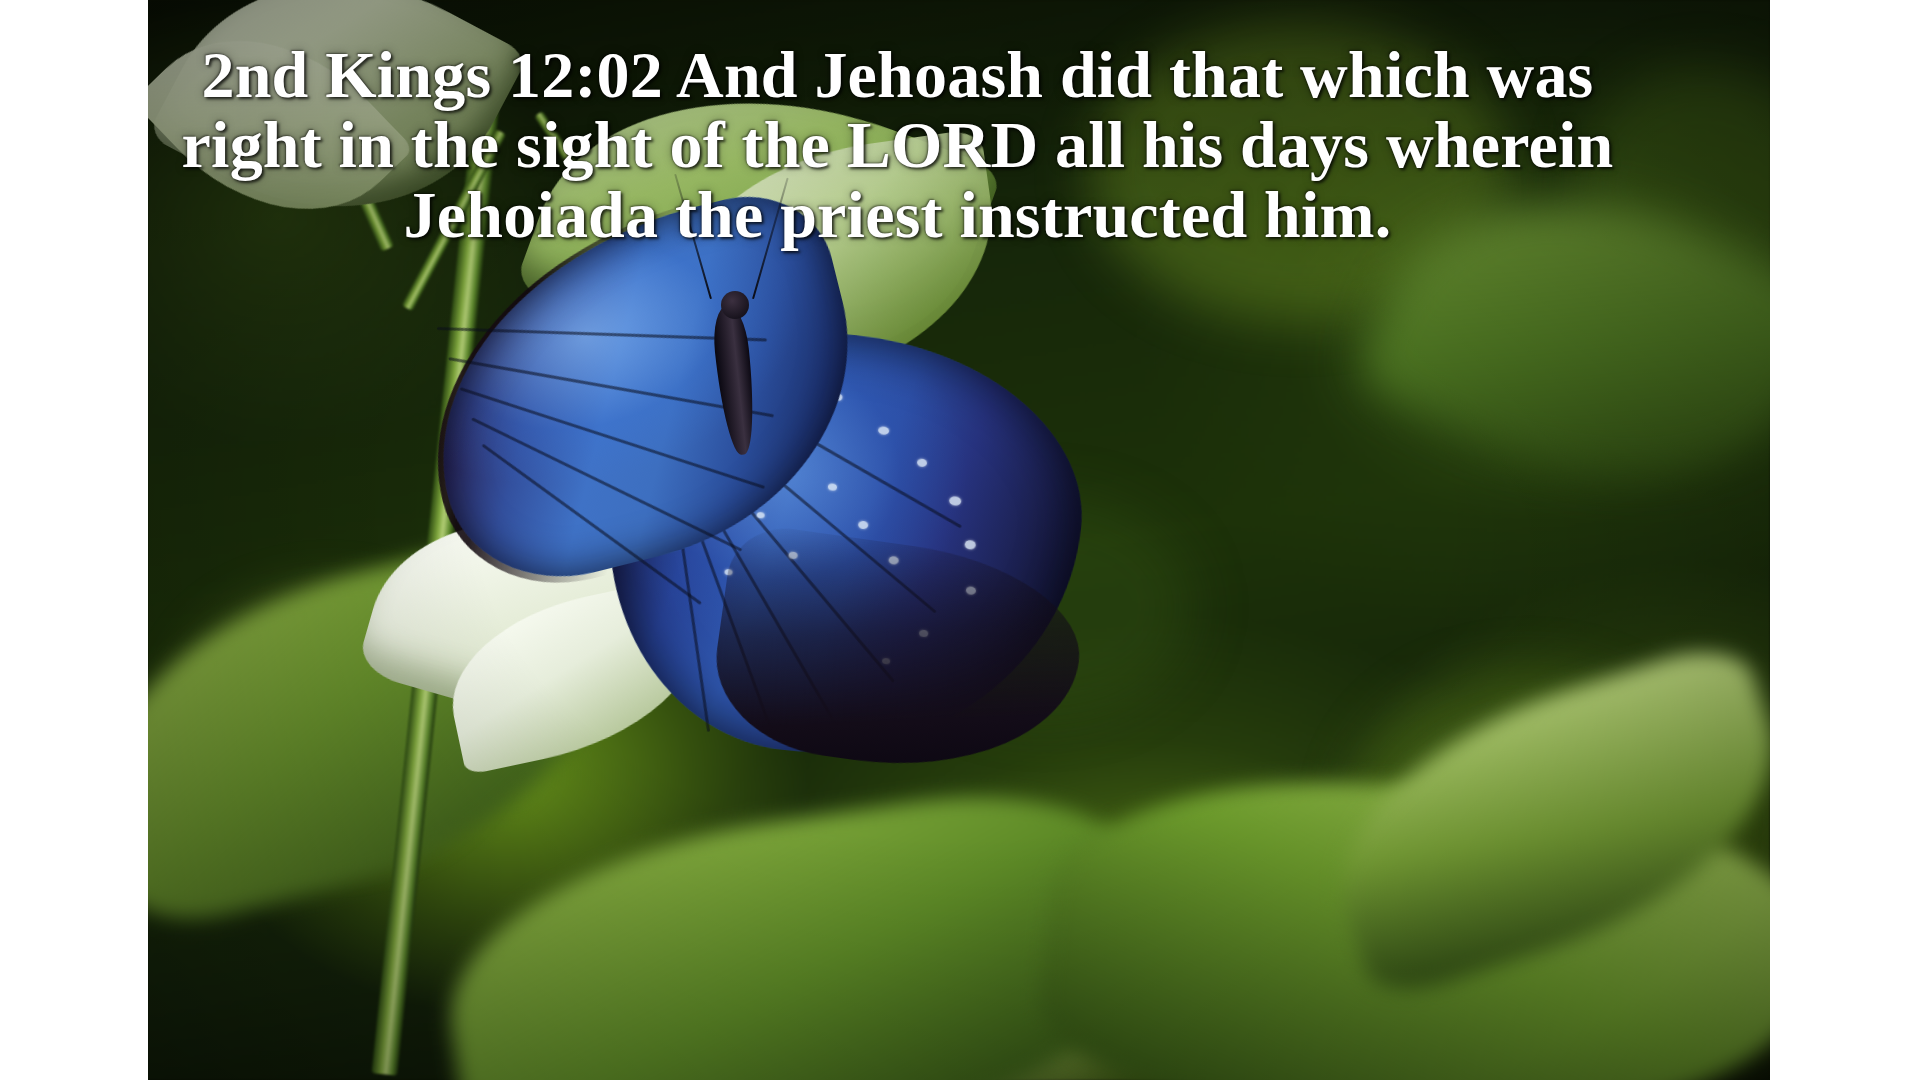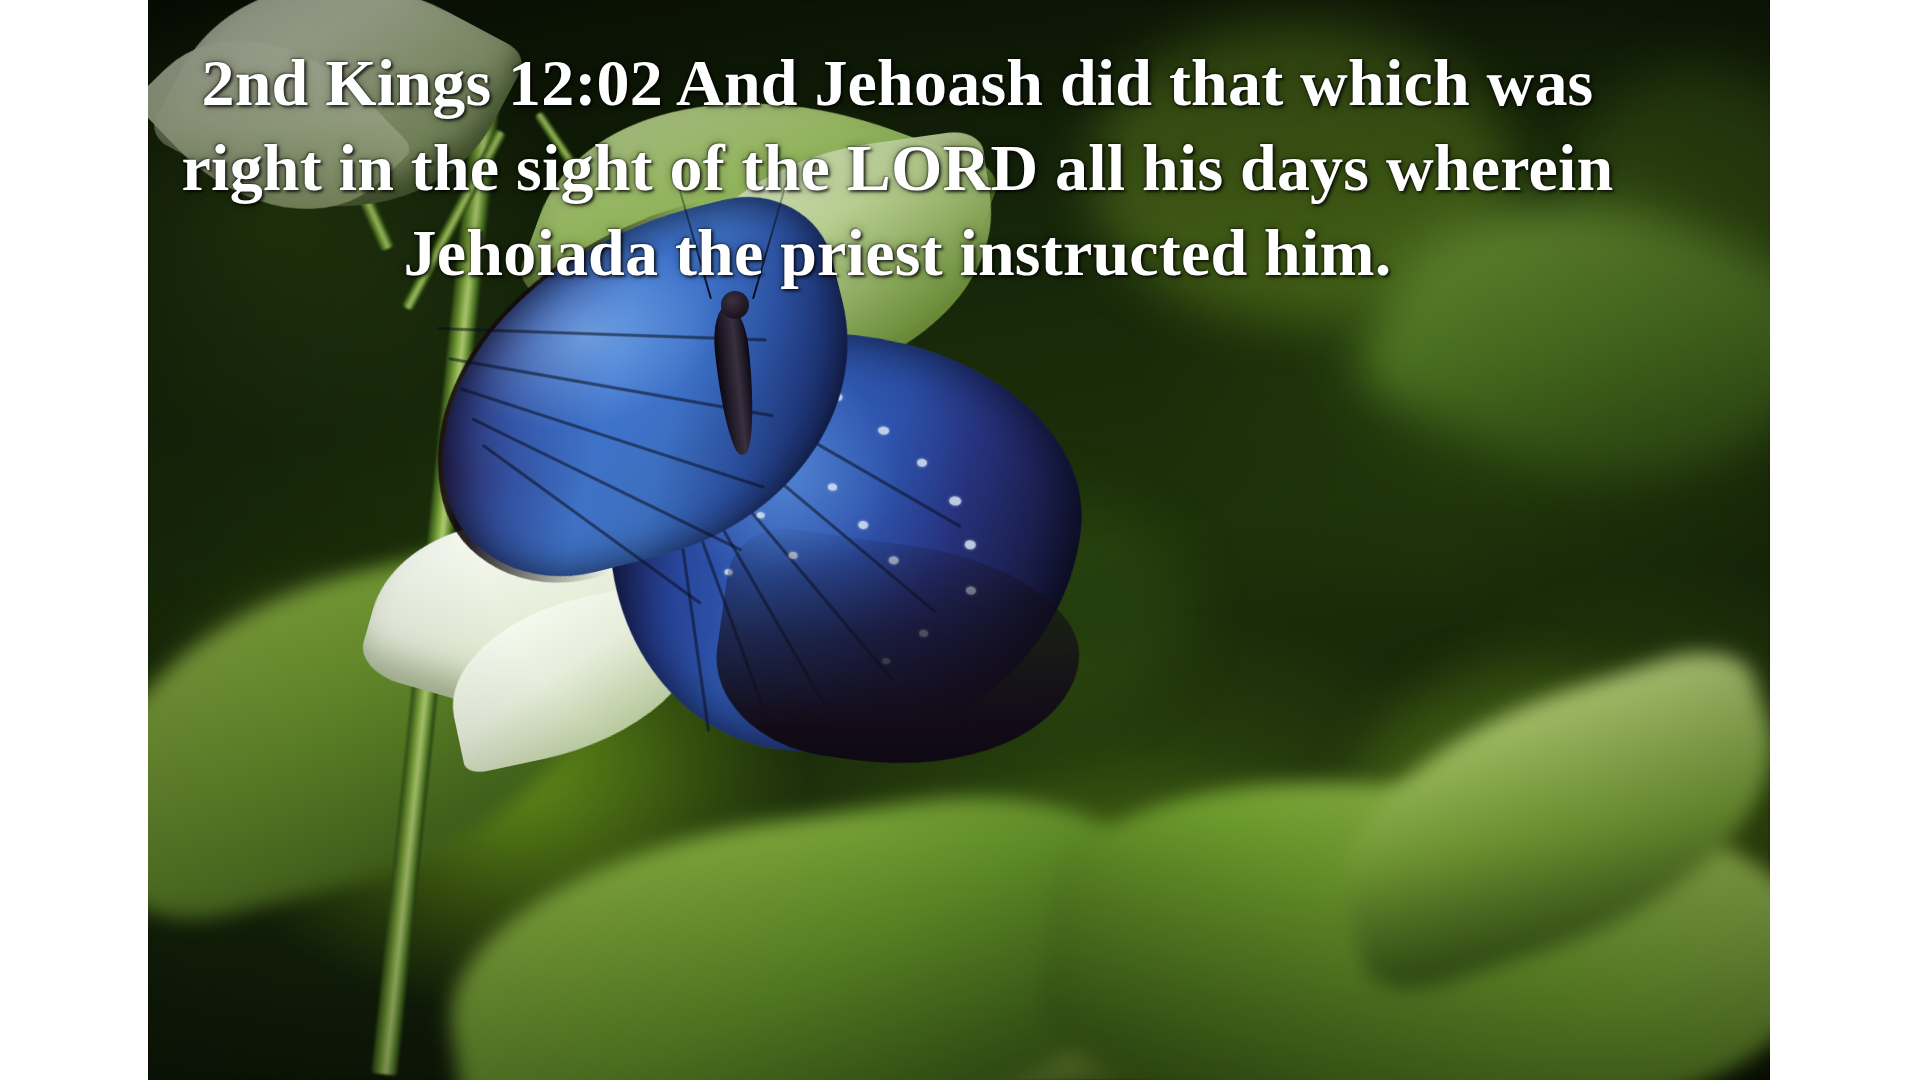--- a/index.html
+++ b/index.html
@@ -266,21 +266,21 @@
     left: 148px;
     top: 40px;
     width: 1499px;
     padding: 0 4px;
     box-sizing: border-box;
     text-align: center;
     color: #ffffff;
     font-family: "Liberation Serif", "DejaVu Serif", serif;
     font-weight: bold;
     font-size: 66px;
-    line-height: 85px;
+    line-height: 70px;
     letter-spacing: 0.2px;
     text-shadow:
       2px 2px 3px rgba(0,0,0,0.75),
       -1px -1px 2px rgba(0,0,0,0.45),
       0 0 10px rgba(0,0,0,0.35);
     white-space: pre-line;
     pointer-events: none;
   }
 </style>
 </head>

